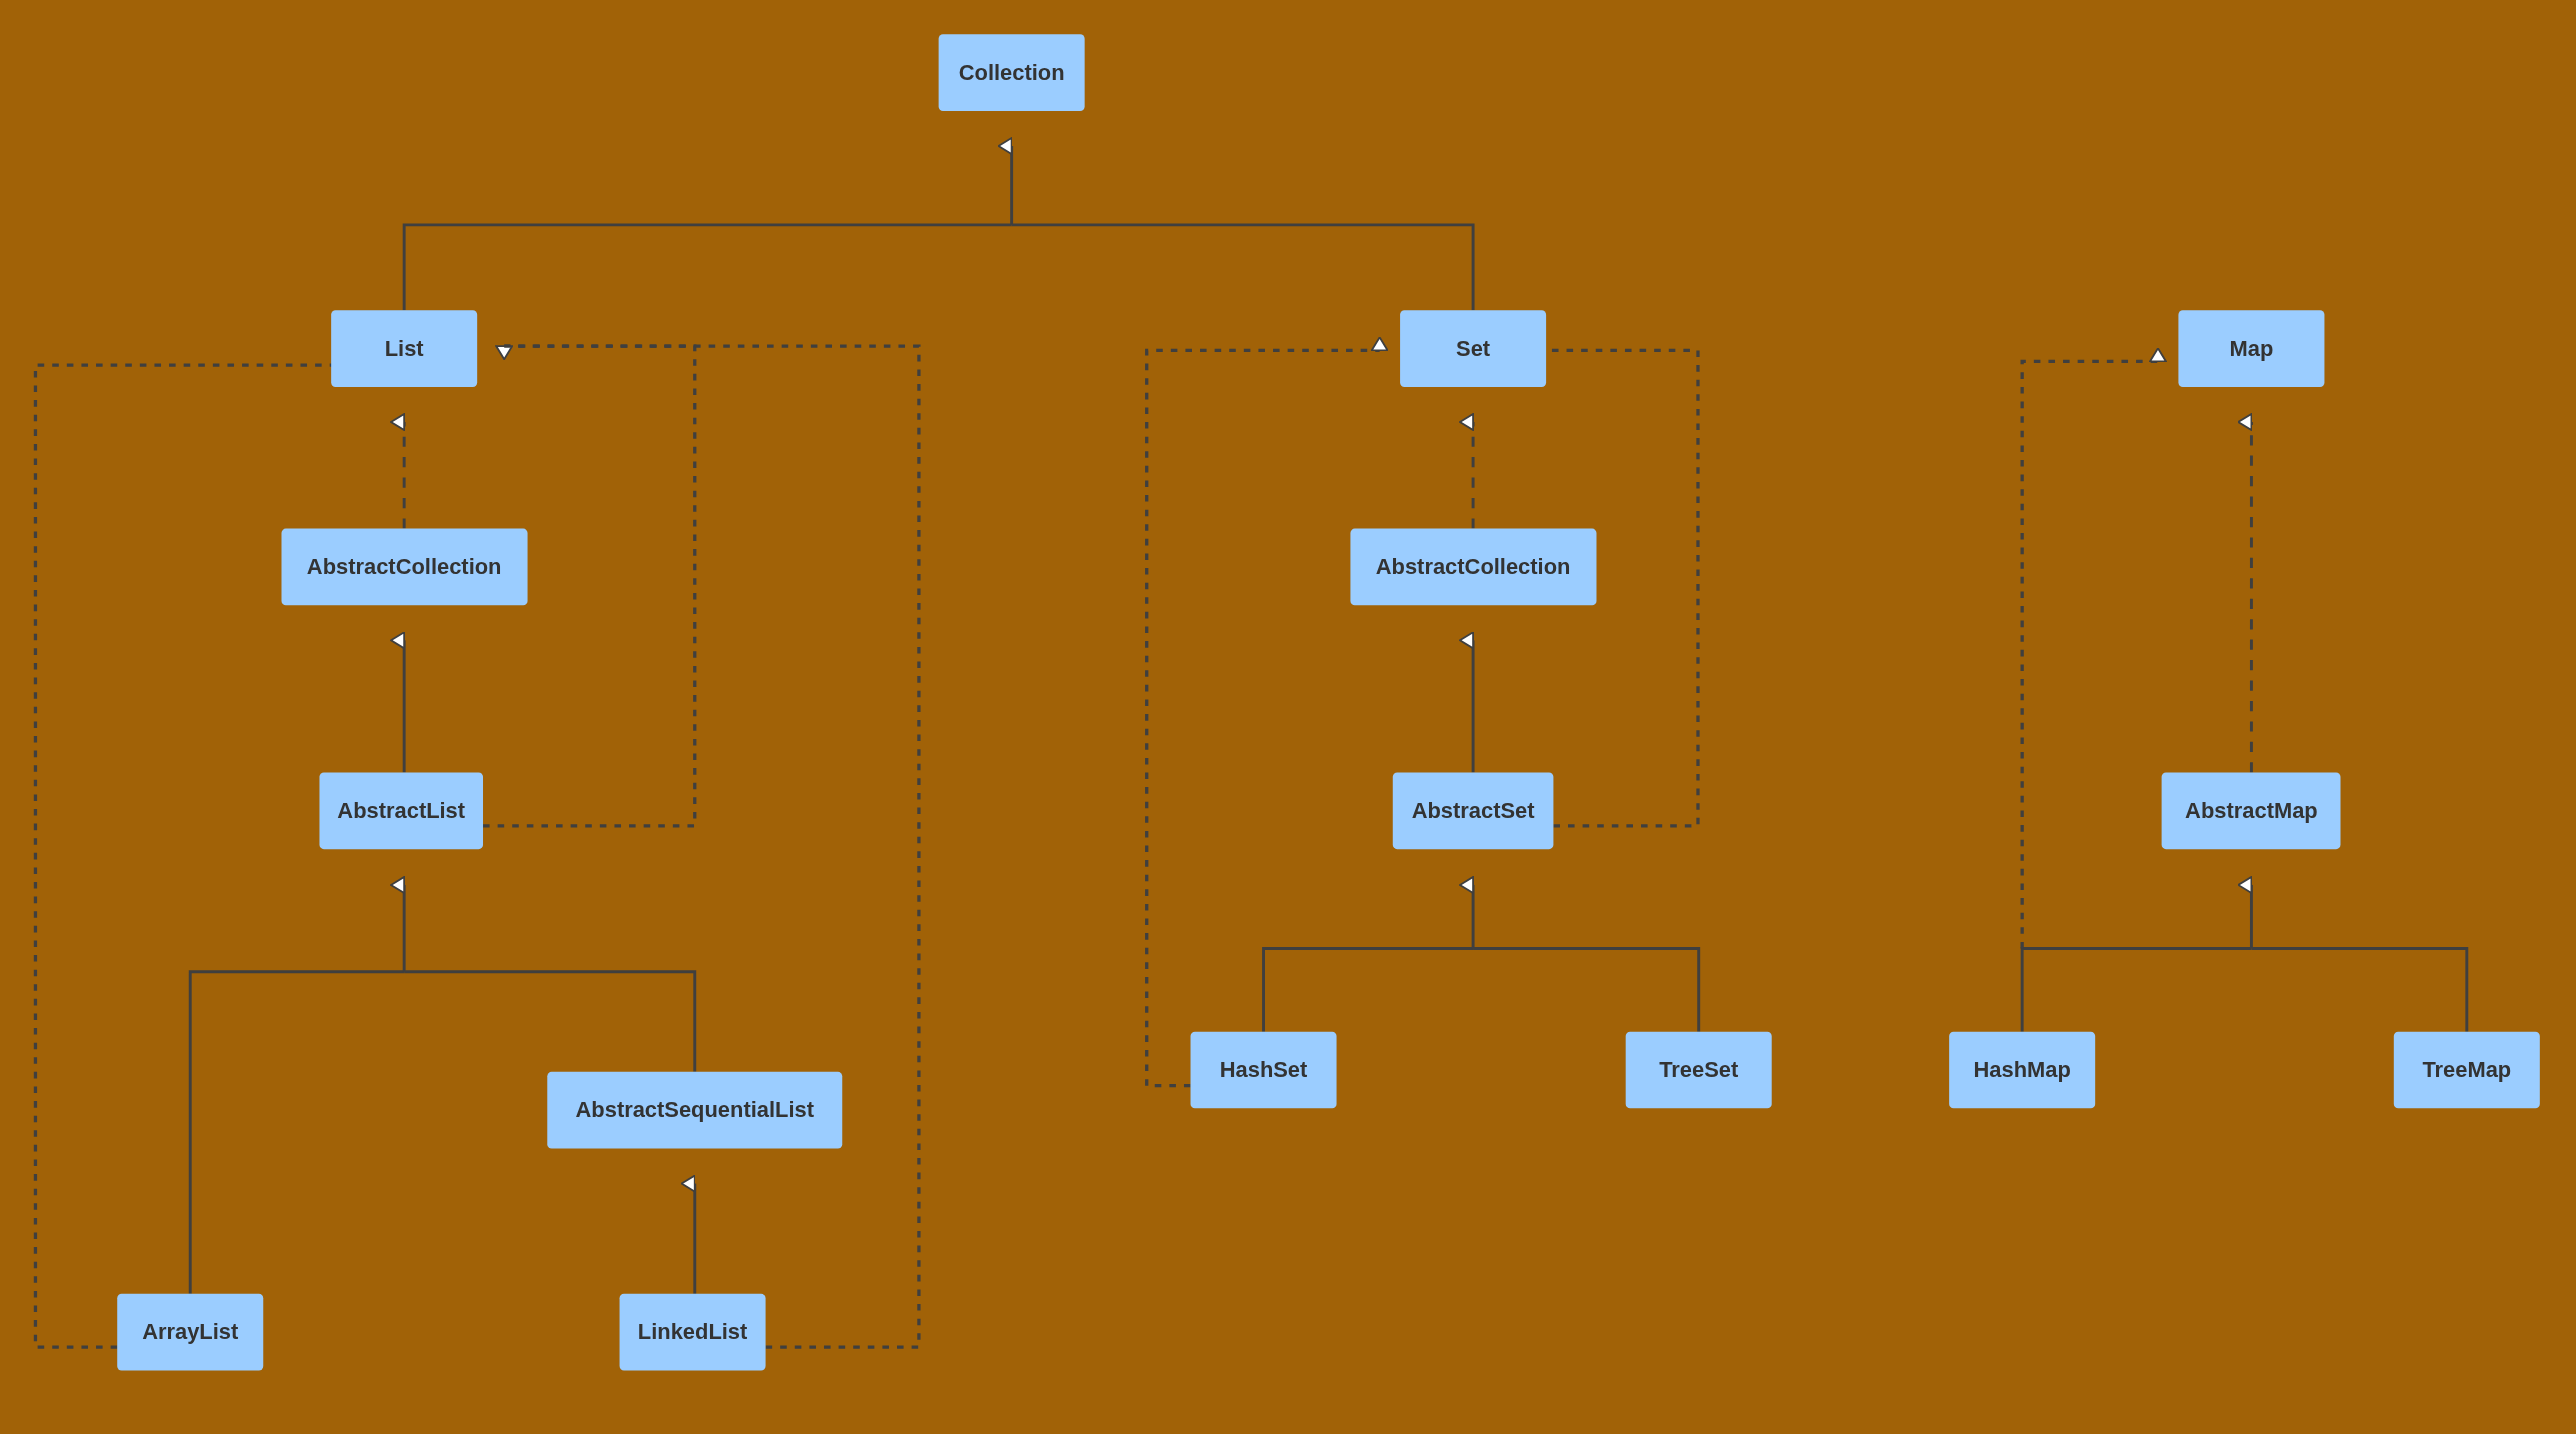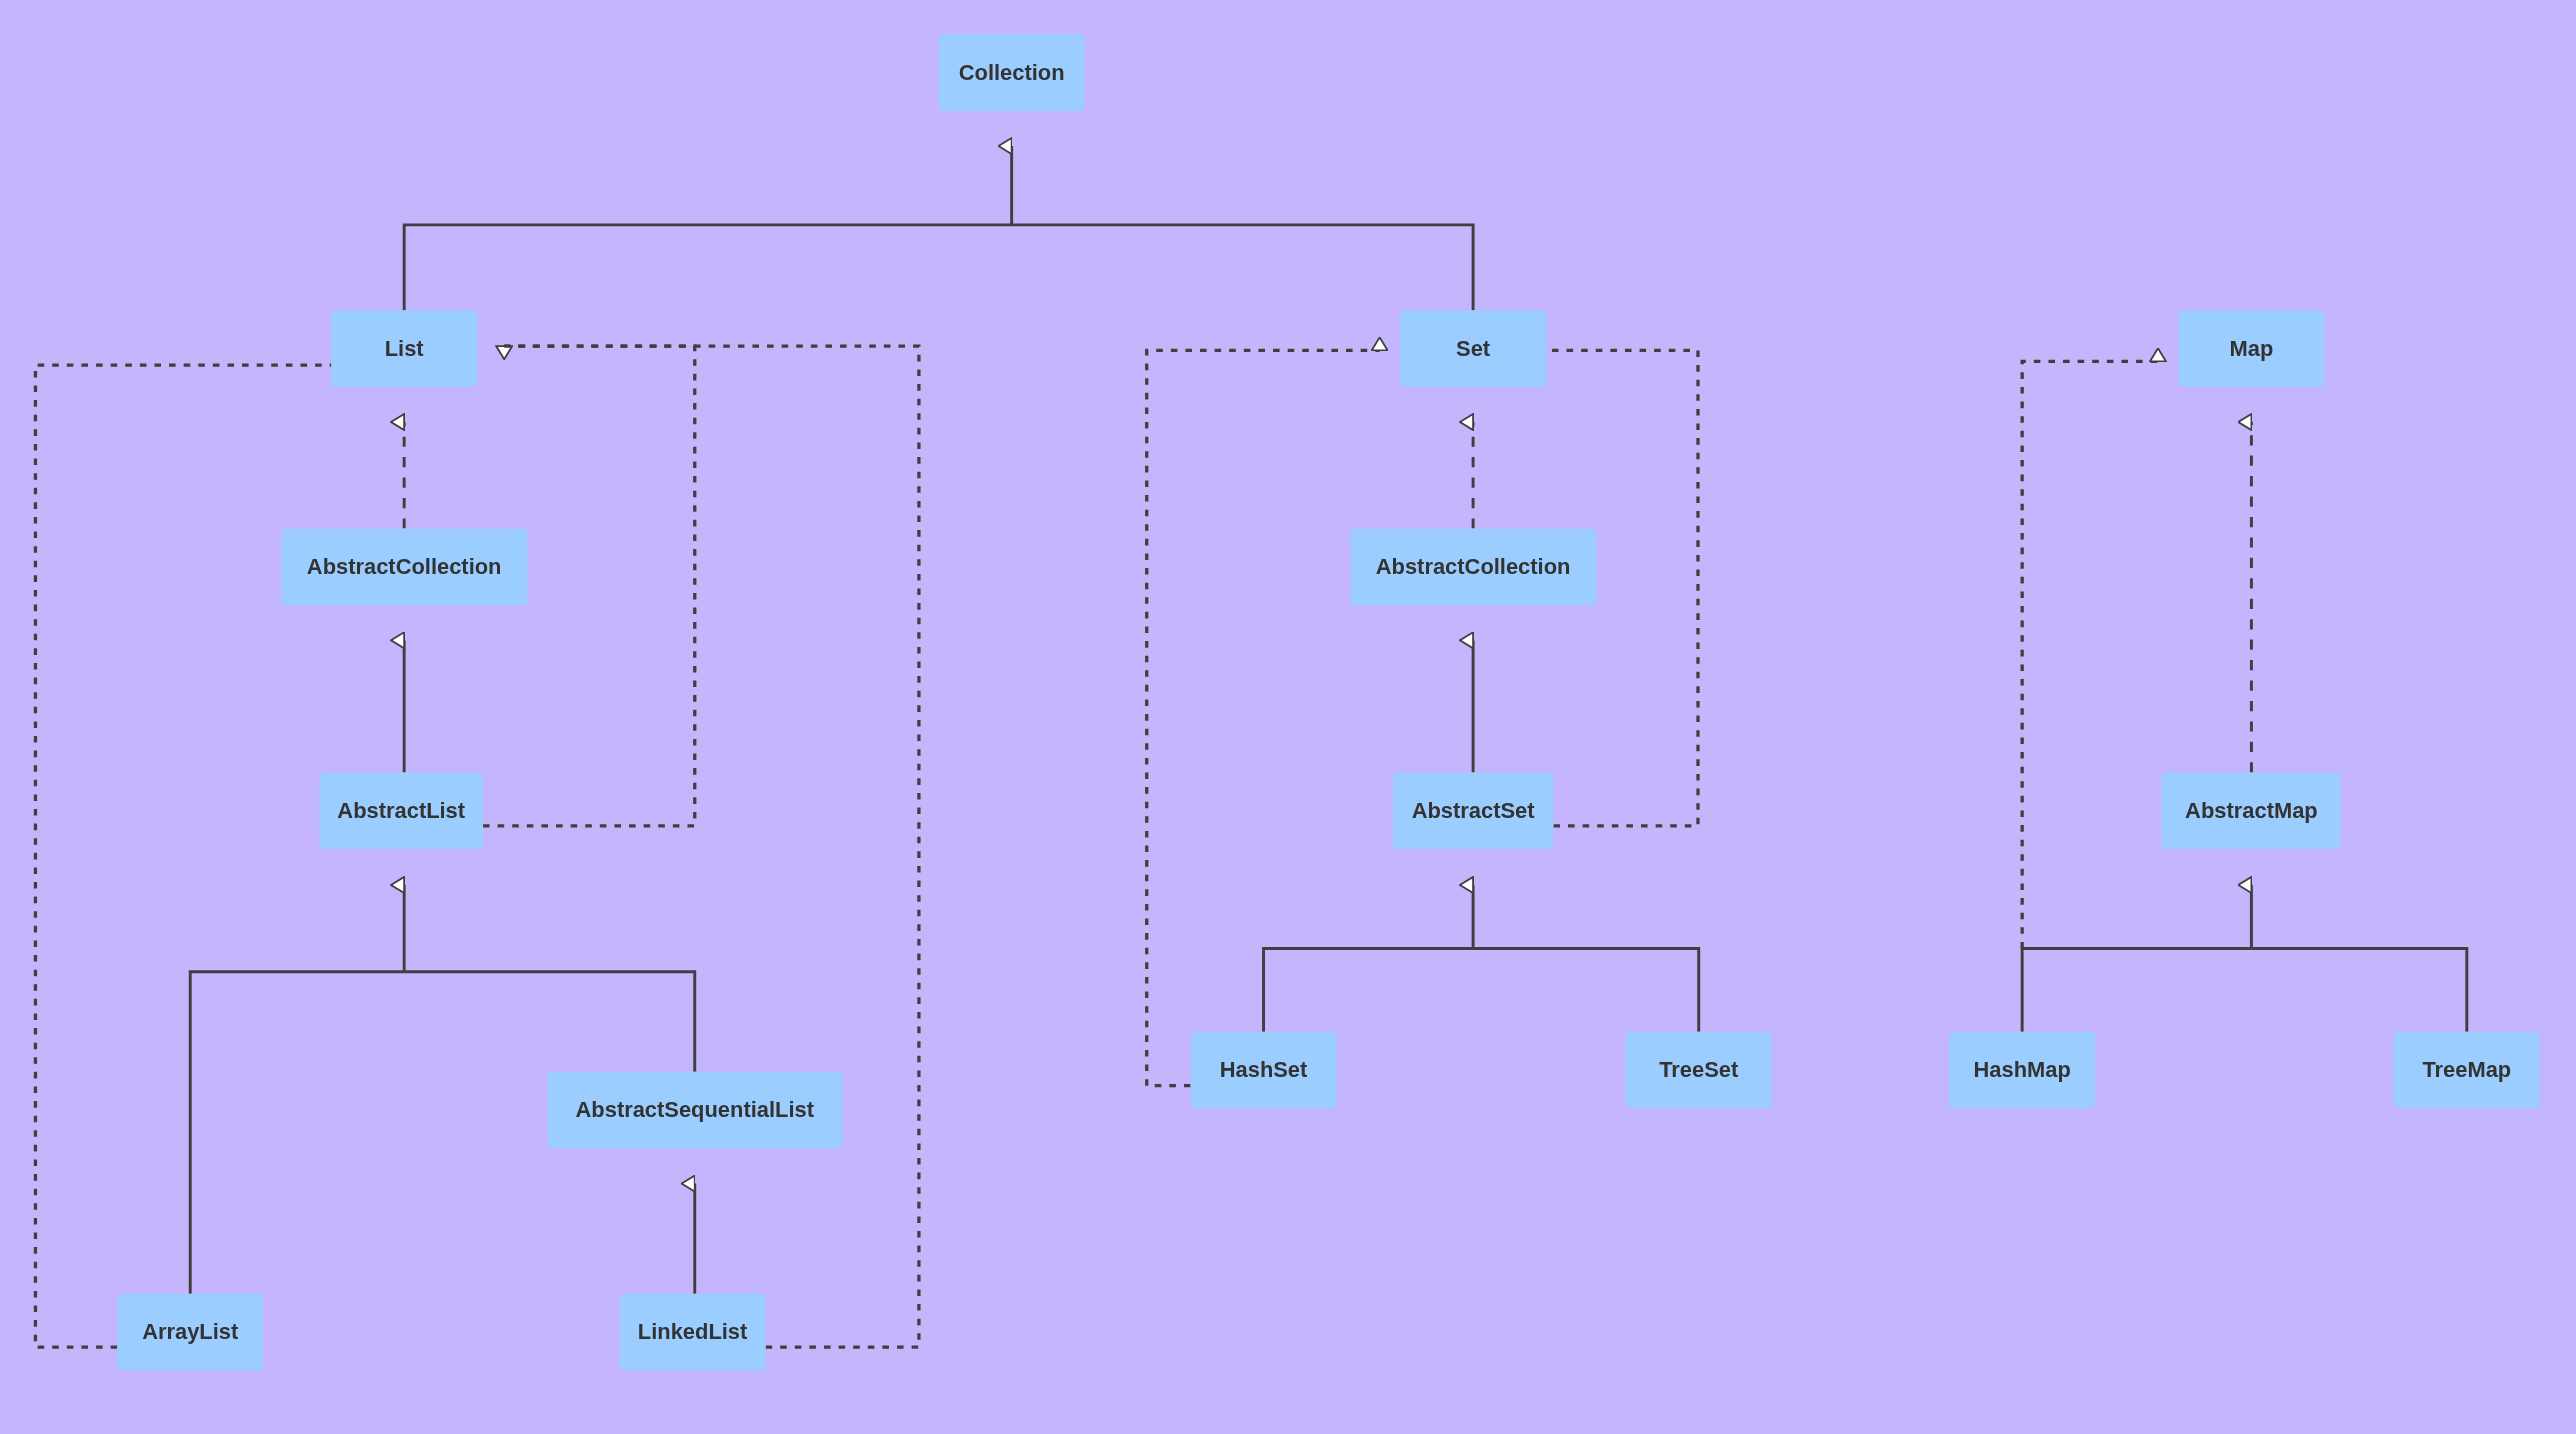--- a/index.html
+++ b/index.html
@@ -1,17 +1,17 @@
 <!DOCTYPE html>
 <html style="font-size:11.7px"><head>
 <meta charset="utf-8">
 <style>
   html,body{margin:0;padding:0;background:#000;}
   body{width:2576px;height:1434px;overflow:hidden;font-family:"Liberation Sans",sans-serif;}
-  #stage{position:relative;width:2576px;height:1434px;background:#c4b5fd;}
+  #stage{position:relative;width:2576px;height:1434px;background:#a16207;}
   svg{position:absolute;left:0;top:0;width:2576px;height:1434px;}
   .nodelabel{font-family:"Liberation Sans",sans-serif;font-weight:bold;font-size:30px;fill:#333333;
              dominant-baseline:middle;text-anchor:middle;}
   .nodebox{fill:#9BCDFF;stroke:none;}
 </style>
 </head>
 <body>
 
 <div id="stage">
 <svg viewBox="0 0 3527 1964" xmlns="http://www.w3.org/2000/svg">

